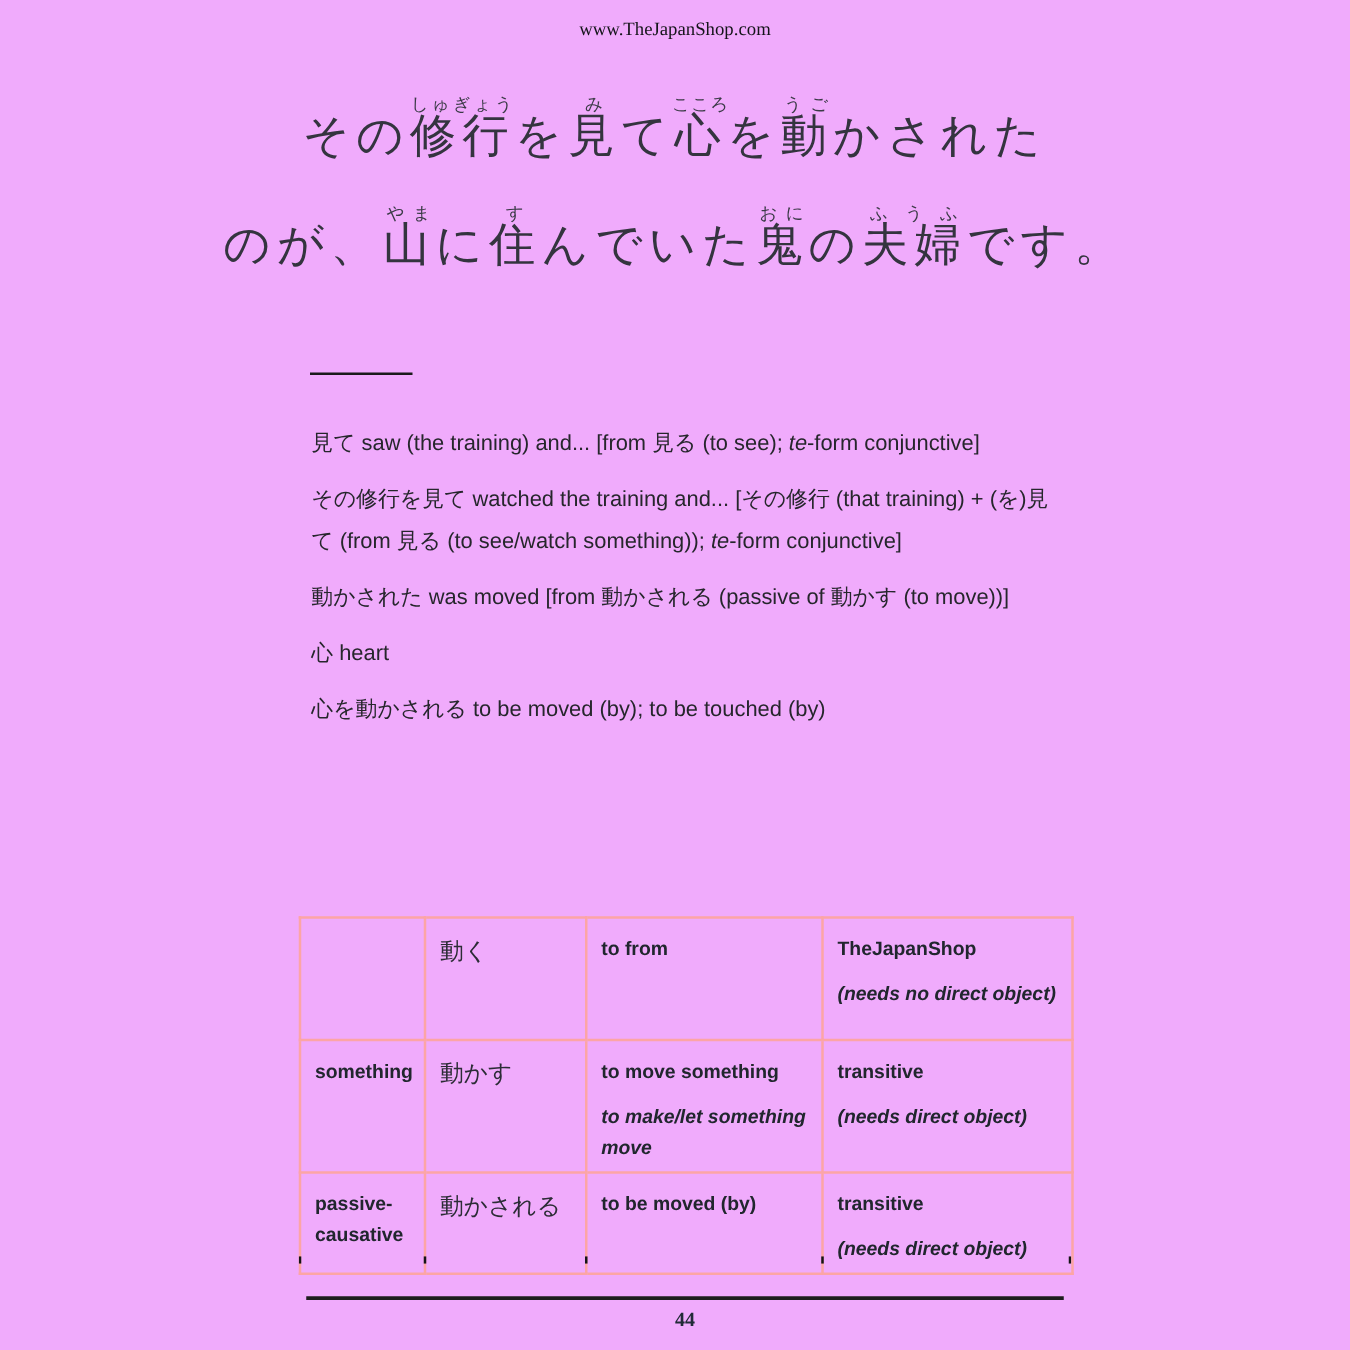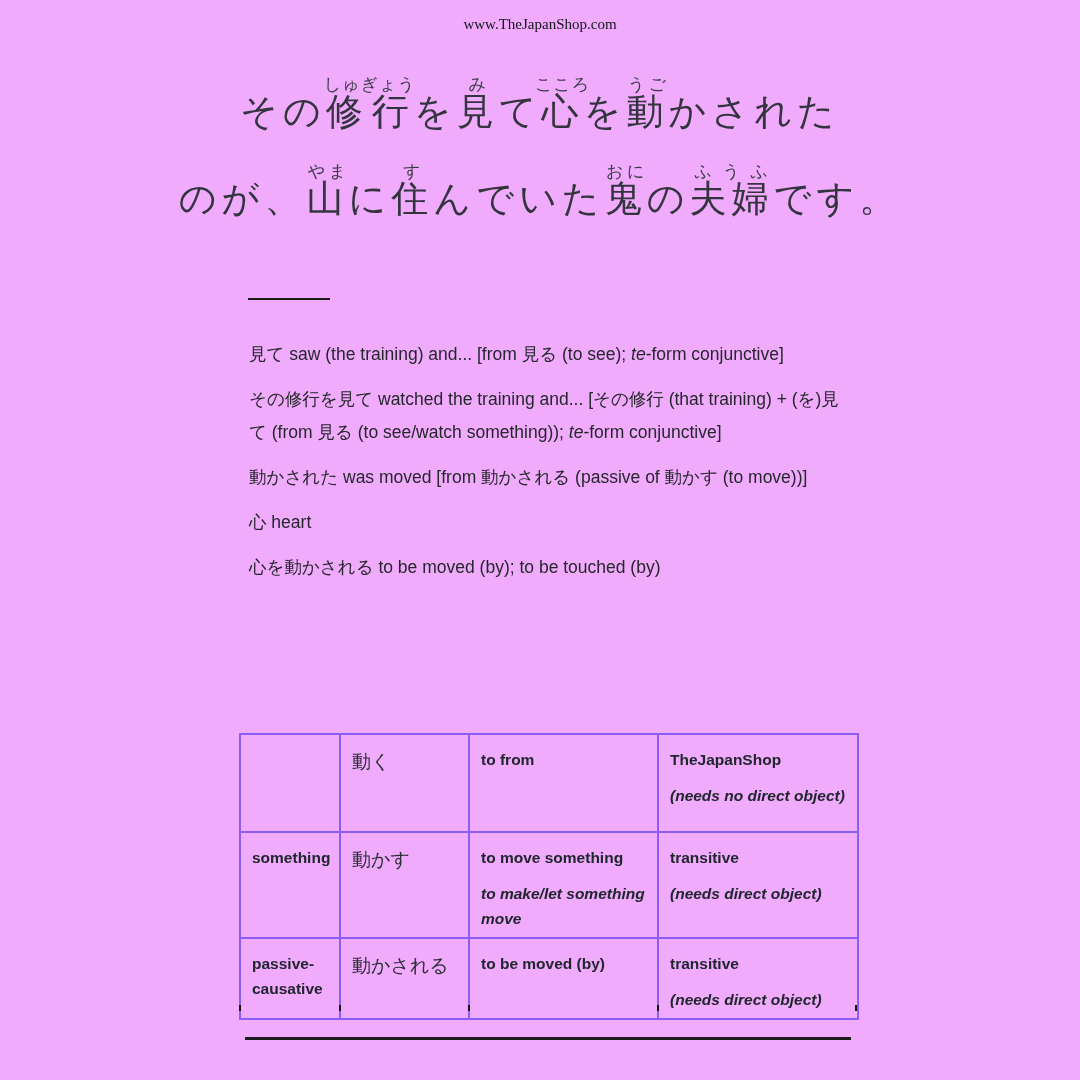--- a/index.html
+++ b/index.html
@@ -31,21 +31,21 @@
     font-family: "DejaVu Serif", "Liberation Serif", serif;
     font-size: 37px;
     letter-spacing: 5px;
     color: #34343f;
     white-space: nowrap;
   }
   .heading-line-1 { top: 76px; }
   .heading-line-2 { top: 163px; }
   .heading ruby { ruby-position: over; }
   .heading rt {
-    font-size: 17px;
+    font-size: 14px;
     letter-spacing: 1px;
     color: #3a3a46;
   }
 
   
   .divider {
     position: absolute;
     top: 298px; left: 248px;
     width: 82px; height: 0;
     border-top: 2px solid #1b1b1b;
@@ -65,21 +65,21 @@
 
   
   .verb-table {
     position: absolute;
     top: 733px; left: 239px;
     width: 618px;
     border-collapse: collapse;
     table-layout: fixed;
   }
   .verb-table td {
-    border: 2px solid #8b5cf6;
+    border: 2px solid #fca5a5;
     vertical-align: top;
     padding: 12px 8px 6px 11px;
     font-weight: bold;
     font-size: 15.5px;
     line-height: 25px;
     color: #21262e;
   }
   .verb-table td p { margin: 0; }
   .verb-table td p + p { margin-top: 11px; font-style: italic; }
   .verb-table td.jp-cell {
@@ -205,14 +205,15 @@
 
   <div class="table-cut">
     <div class="vline" style="left:0"></div>
     <div class="vline" style="left:100px"></div>
     <div class="vline" style="left:229px"></div>
     <div class="vline" style="left:418px"></div>
     <div class="vline" style="left:616px"></div>
   </div>
 
   <div class="footer-rule"></div>
+  <div class="page-number">44</div>
 
 </div>
 
 </body></html>

